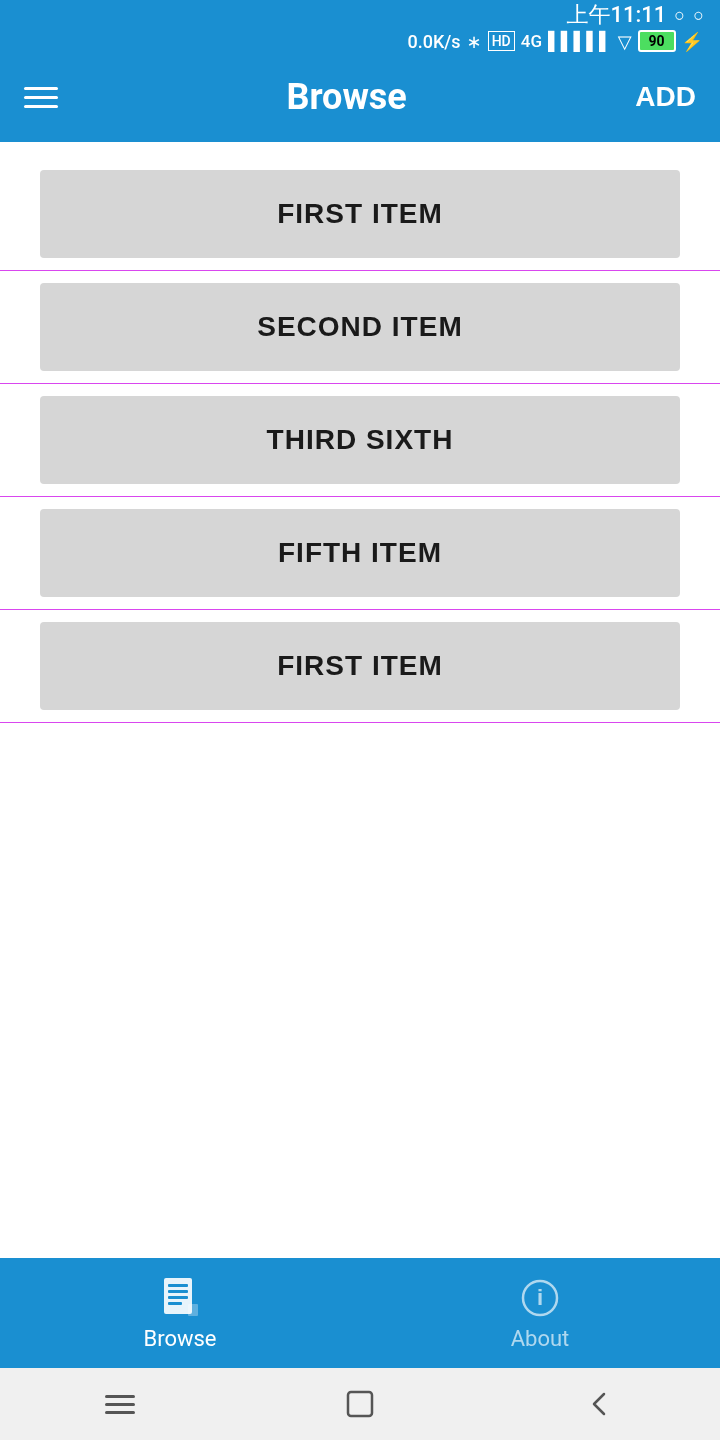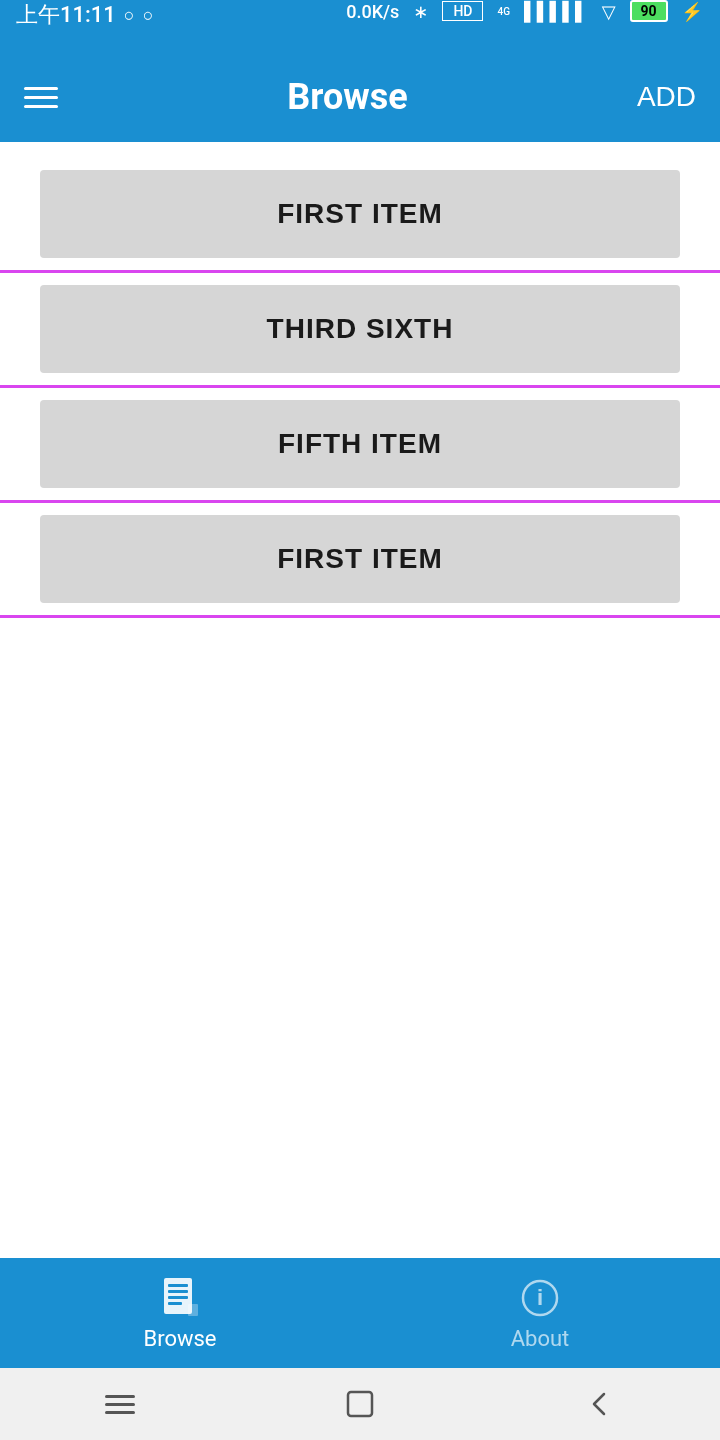--- a/index.html
+++ b/index.html
@@ -12,43 +12,44 @@
       font-family: 'Roboto', Arial, sans-serif;
       display: flex;
       flex-direction: column;
     }
 
     
     .status-bar {
       background: #1a8fd1;
       height: 52px;
       display: flex;
-      align-items: flex-start;
+      align-items: flex-end;
       justify-content: space-between;
       padding: 0 16px;
       color: white;
       font-size: 22px;
       font-weight: 500;
+      flex-direction: column;
     }
 
     .status-left {
       display: flex;
       align-items: center;
       gap: 8px;
     }
 
     .status-time {
       font-size: 22px;
       font-weight: 500;
     }
 
     .status-icons {
       display: flex;
       align-items: center;
-      gap: 14px;
+      gap: 6px;
       font-size: 18px;
     }
 
     .battery-box {
       border: 2px solid white;
       border-radius: 3px;
       padding: 1px 3px;
       font-size: 14px;
       position: relative;
       background: #4cde60;
@@ -85,38 +86,38 @@
     }
 
     .app-title {
       font-size: 36px;
       font-weight: bold;
       color: white;
     }
 
     .add-button {
       font-size: 28px;
-      font-weight: normal;
+      font-weight: bold;
       color: white;
       cursor: pointer;
       background: none;
       border: none;
     }
 
     
     .content {
       flex: 1;
       background: #ffffff;
       padding: 16px 0;
     }
 
     
     .list-item-wrapper {
       padding: 12px 40px;
-      border-bottom: 3px solid #d946ef;
+      border-bottom: 1px solid #d946ef;
     }
 
     .list-item-button {
       width: 100%;
       background: #d6d6d6;
       border: none;
       border-radius: 4px;
       padding: 28px 16px;
       text-align: center;
       font-size: 28px;
@@ -212,42 +213,45 @@
 
 <div class="status-bar">
   <div class="status-left">
     <span class="status-time">上午11:11</span>
     <span style="font-size:18px;">○</span>
     <span style="font-size:18px;">○</span>
   </div>
   <div class="status-icons">
     <span>0.0K/s</span>
     <span>∗</span>
-    <span style="font-size:14px;border:1px solid white;padding:1px 10px;border-radius:0;">HD</span>
-    <span style="font-size:10px;">4G</span>
+    <span style="font-size:14px;border:1px solid white;padding:1px 3px;border-radius:0;">HD</span>
+    <span style="font-size:17px;">4G</span>
     <span>▌▌▌▌▌</span>
     <span>▽</span>
     <span class="battery-box">90</span>
     <span>⚡</span>
   </div>
 </div>
 
 <div class="app-bar">
   <div class="menu-icon">
     <span></span>
     <span></span>
     <span></span>
   </div>
   <span class="app-title">Browse</span>
   <button class="add-button">ADD</button>
 </div>
 
 <div class="content">
   <div class="list-item-wrapper">
     <button class="list-item-button">FIRST ITEM</button>
+  </div>
+  <div class="list-item-wrapper">
+    <button class="list-item-button">SECOND ITEM</button>
   </div>
   <div class="list-item-wrapper">
     <button class="list-item-button">THIRD SIXTH</button>
   </div>
   <div class="list-item-wrapper">
     <button class="list-item-button">FIFTH ITEM</button>
   </div>
   <div class="list-item-wrapper">
     <button class="list-item-button">FIRST ITEM</button>
   </div>

